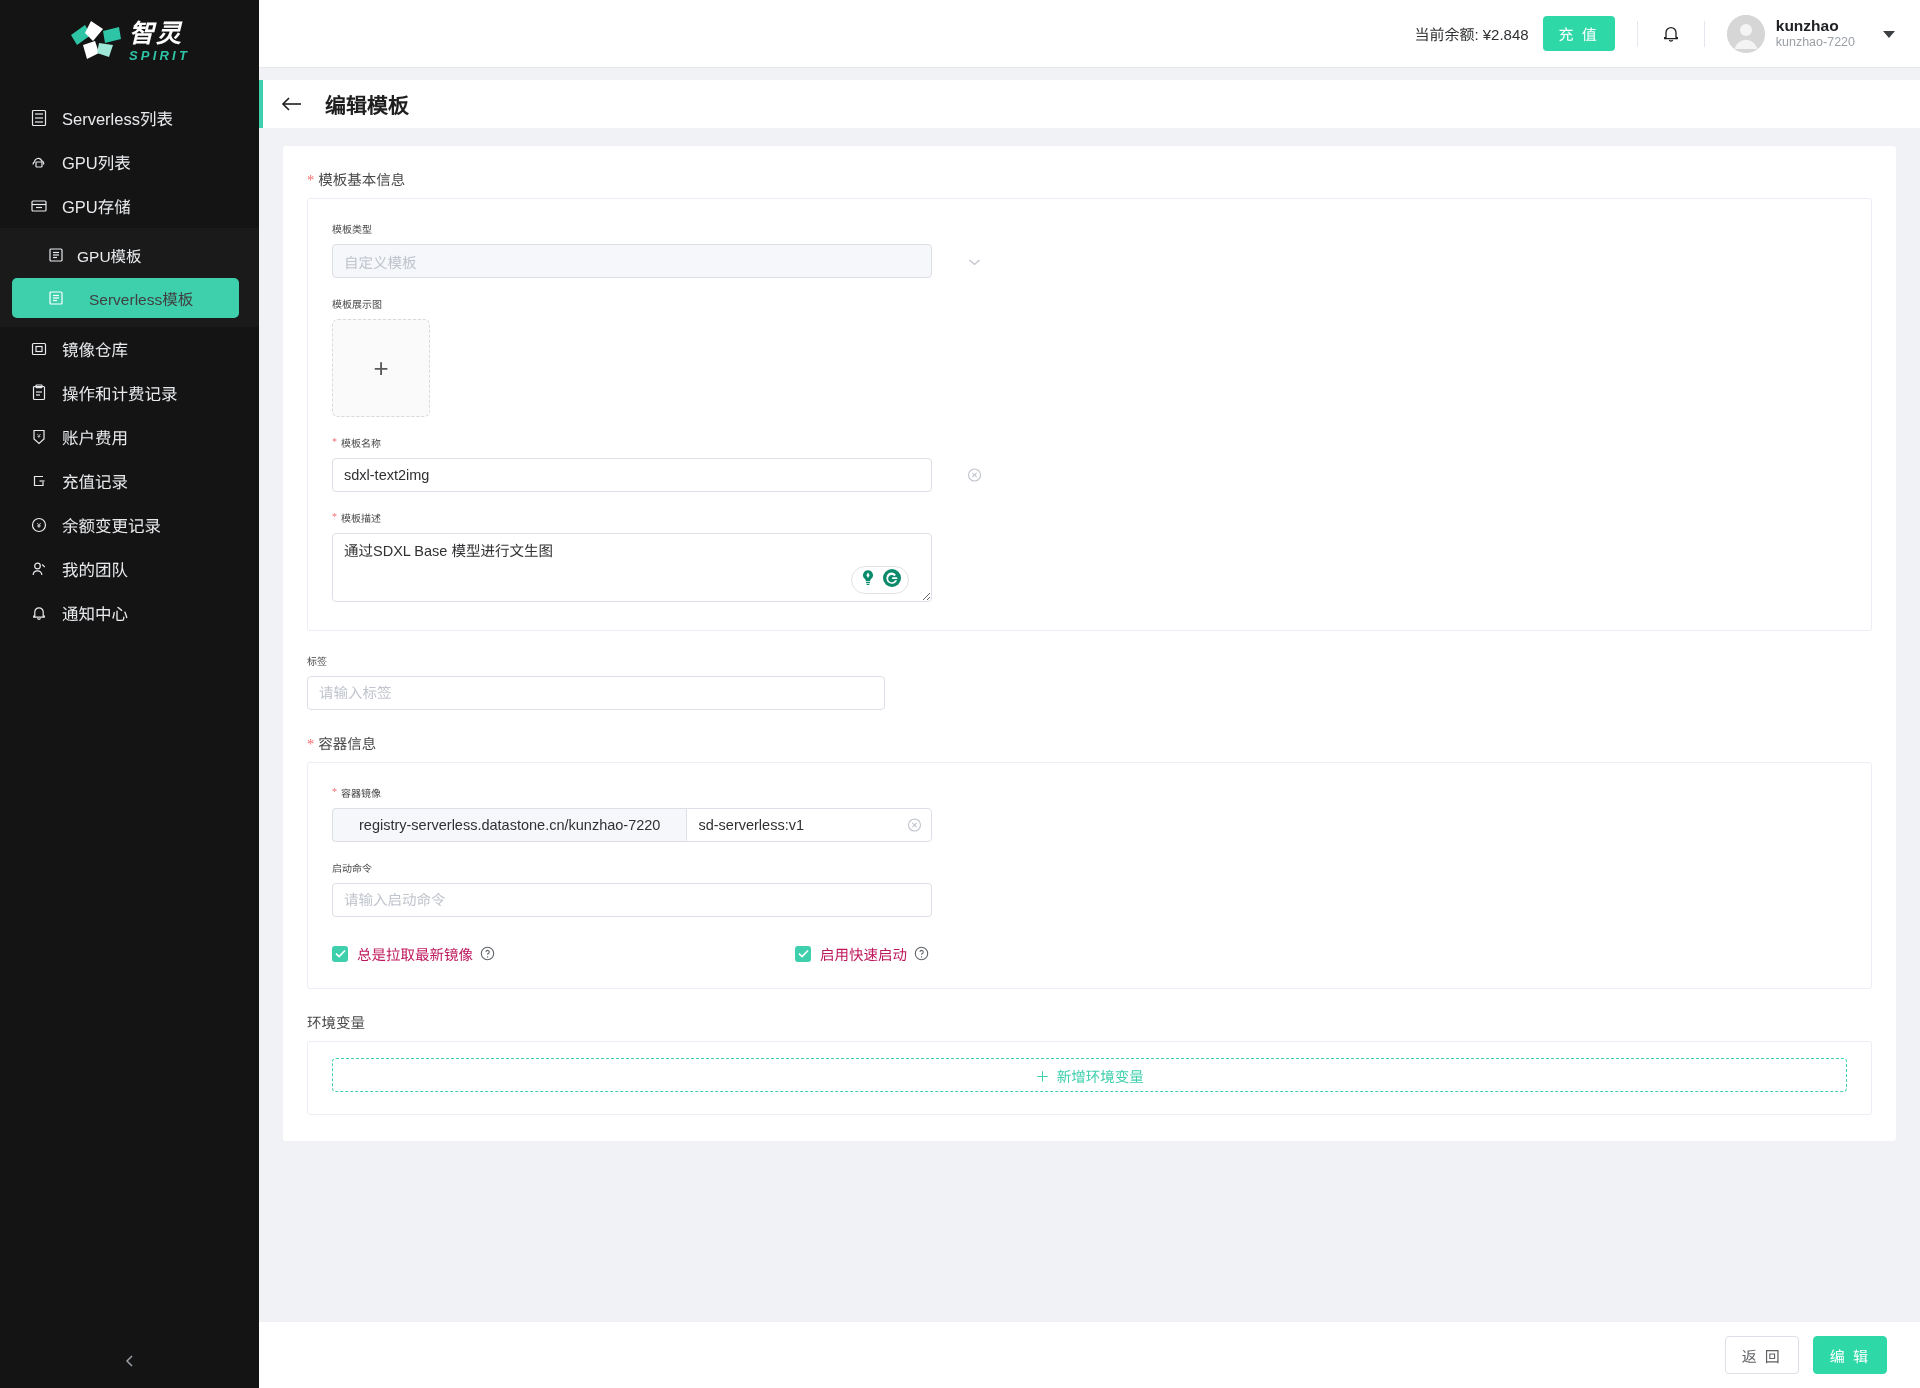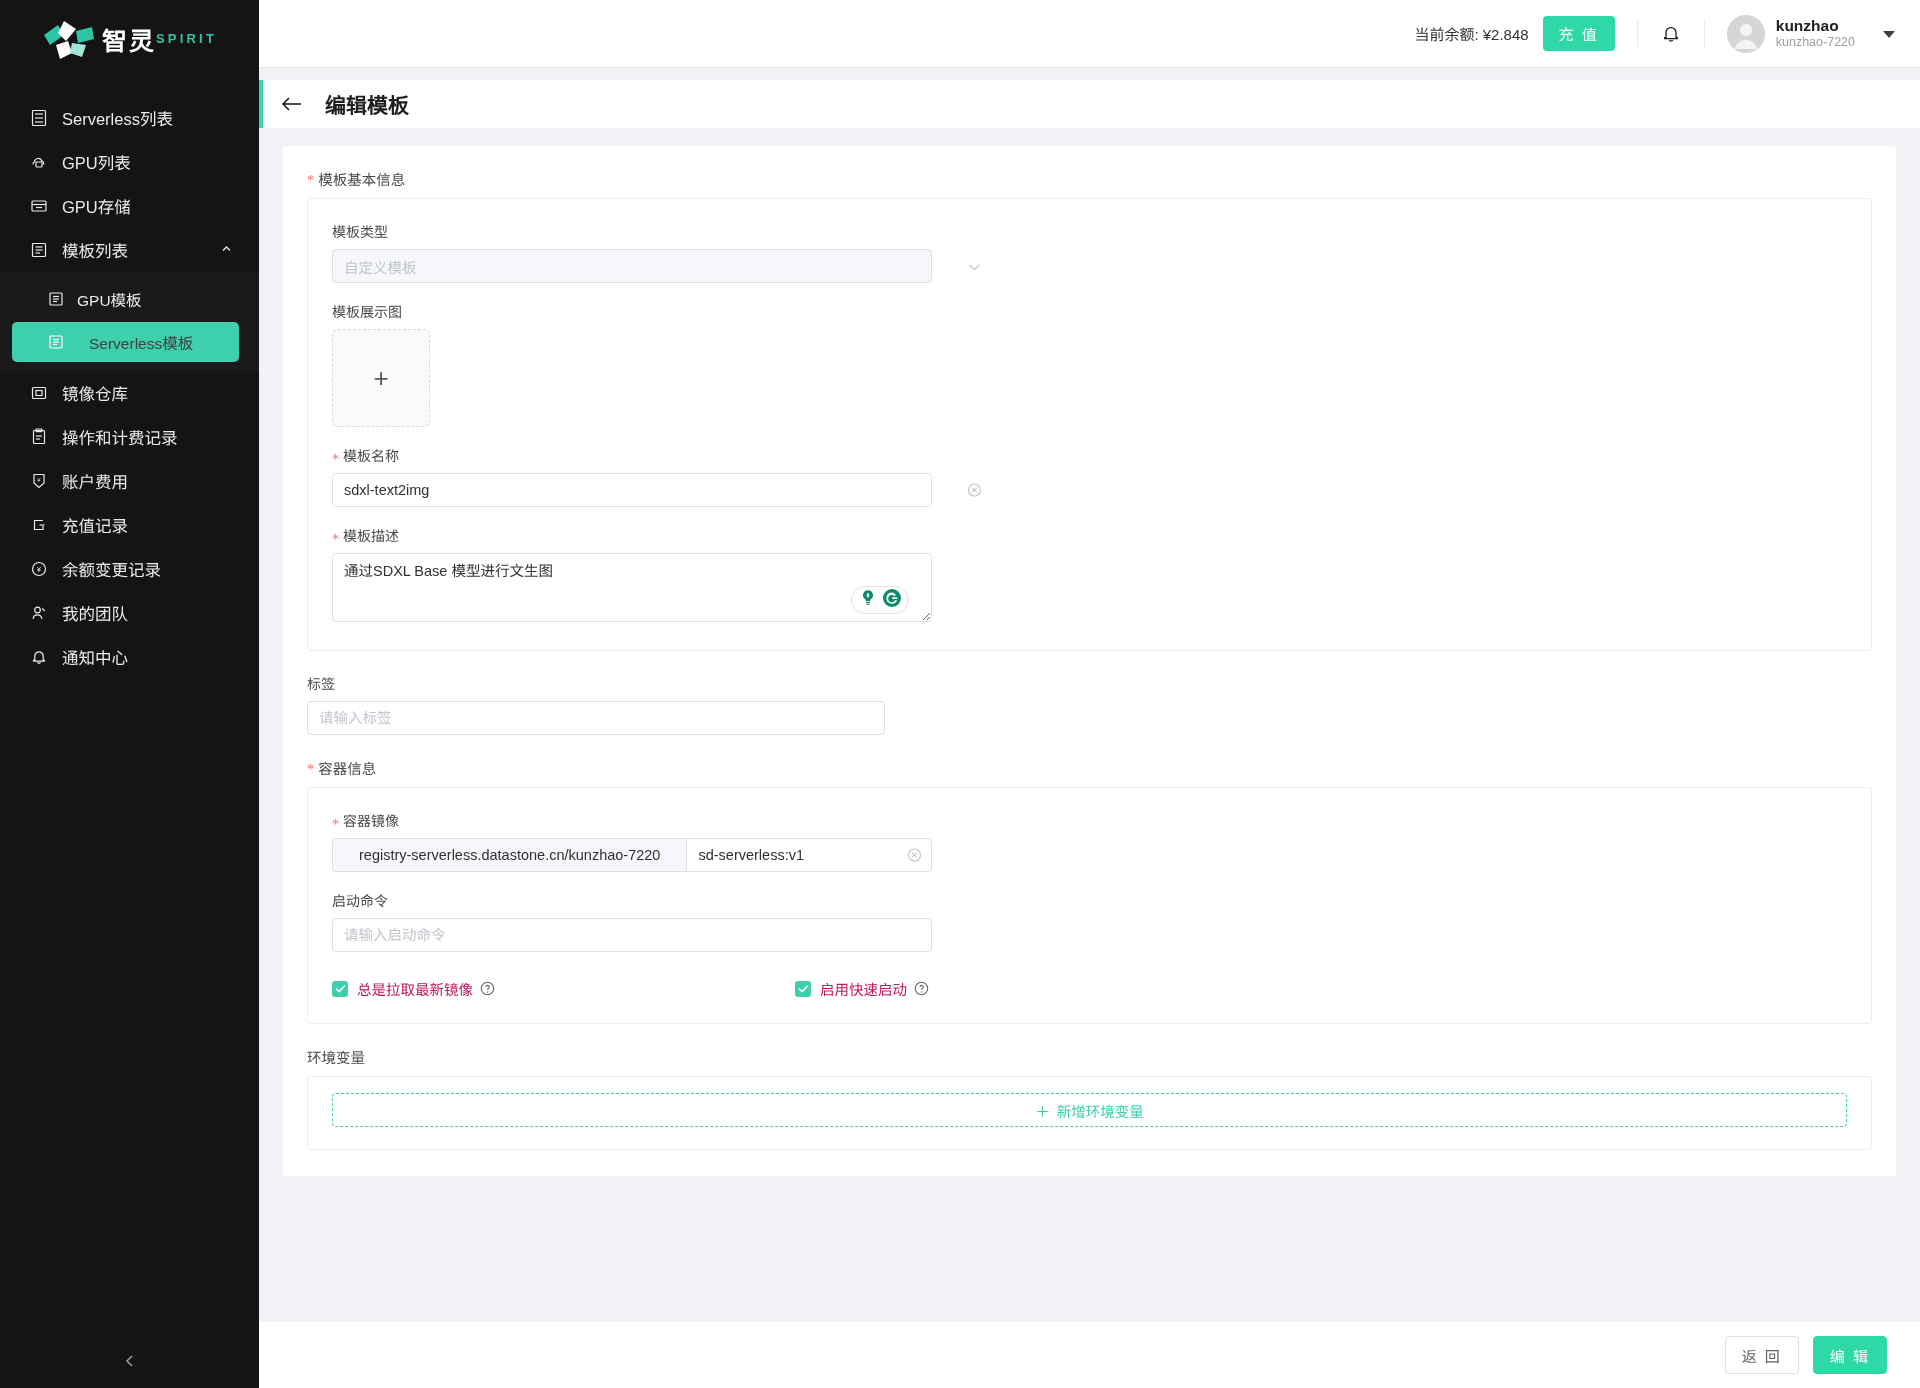--- a/index.html
+++ b/index.html
@@ -16,21 +16,21 @@
   .sidebar {
     width: 259px; min-width: 259px; height: 1388px;
     background: #141414; position: relative;
     display: flex; flex-direction: column;
   }
   .logo-wrap {
     height: 82px; display: flex; align-items: center; justify-content: center;
   }
   .logo { display: flex; align-items: center; gap: 6px; }
   .logo-mark { width: 54px; height: 44px; }
-  .logo-text { display: flex; line-height: 1; }
+  .logo-text { display: flex; flex-direction: column; line-height: 1; font-style: italic; }
   .logo-cn { color: #fff; font-size: 25px; font-weight: 700; letter-spacing: 2px; }
   .logo-en { color: #2ec4a6; font-size: 13px; font-weight: 700; letter-spacing: 3.2px; margin-top: 3px; }
 
   .nav { margin-top: 14px; flex: 1; }
   .nav-item {
     height: 44px; display: flex; align-items: center;
     padding: 0 0 0 28px; color: #e8eaed; font-size: 16.5px;
     cursor: pointer; user-select: none; position: relative;
   }
   .nav-item .ic { width: 22px; height: 22px; margin-right: 12px; display:flex; align-items:center; justify-content:center; flex: none; }
@@ -90,21 +90,21 @@
     background: #fff; border-radius: 3px; padding: 22px 24px 26px 24px;
   }
 
   .sec-label { font-size: 14.5px; color: #4a4a4a; margin-bottom: 9px; display:flex; align-items:center;}
   .req { color: #f56c6c; margin-right: 4px; font-family: "Liberation Serif", serif; line-height: 1; position: relative; top: 2px;}
   .fieldset {
     border: 1px solid #ebeef5; border-radius: 3px; padding: 22px 24px 24px 24px;
   }
   .field { margin-bottom: 18px; }
   .field:last-child { margin-bottom: 0; }
-  .f-label { font-size: 14px; color: #4a4a4a; margin-bottom: 8px; display: flex; align-items: flex-end; }
+  .f-label { font-size: 10px; color: #4a4a4a; margin-bottom: 8px; display: flex; align-items: flex-start; }
 
   .inp {
     width: 600px; height: 34px; border: 1px solid #dcdfe6; border-radius: 4px;
     background: #fff; font-size: 14.5px; color: #303133; padding: 0 30px 0 11px;
     font-family: inherit; outline: none; position: relative;
   }
   .inp::placeholder { color: #c0c4cc; }
   .inp:disabled, .inp.disabled { background: #f5f7fa; color: #c0c4cc; cursor: not-allowed; }
   .inp-wrap { position: relative; width: 660px; }
   .clear-ic {
@@ -230,36 +230,20 @@
         <span class="ic">
           <svg width="18" height="18" viewBox="0 0 18 18" fill="none" stroke="#e8eaed" stroke-width="1.2">
             <rect x="2" y="4" width="14" height="10" rx="1"></rect>
             <line x1="2" y1="7.5" x2="16" y2="7.5"></line>
             <line x1="6" y1="10.5" x2="12" y2="10.5"></line>
           </svg>
         </span>
         <span>GPU存储</span>
       </div>
 
-      <div class="nav-item">
-        <span class="ic">
-          <svg width="18" height="18" viewBox="0 0 18 18" fill="none" stroke="#e8eaed" stroke-width="1.2">
-            <rect x="2.5" y="2.5" width="13" height="13" rx="1"></rect>
-            <line x1="5.5" y1="6" x2="12.5" y2="6"></line>
-              <line x1="5.5" y1="9" x2="12.5" y2="9"></line>
-              <line x1="5.5" y1="12" x2="10" y2="12"></line>
-          </svg>
-        </span>
-        <span>模板列表</span>
-        <span class="caret">
-          <svg width="13" height="13" viewBox="0 0 13 13" fill="none" stroke="#e8eaed" stroke-width="1.4">
-            <polyline points="3,8 6.5,4.5 10,8"></polyline>
-          </svg>
-        </span>
-      </div>
 
       <div class="submenu">
         <div class="sub-item">
           <span class="ic">
             <svg width="16" height="16" viewBox="0 0 16 16" fill="none" stroke="#e8eaed" stroke-width="1.2">
               <rect x="2" y="2" width="12" height="12" rx="1"></rect>
               <line x1="5" y1="5.5" x2="11" y2="5.5"></line>
                 <line x1="5" y1="8" x2="11" y2="8"></line>
                 <line x1="5" y1="10.5" x2="9" y2="10.5"></line>
             </svg>

